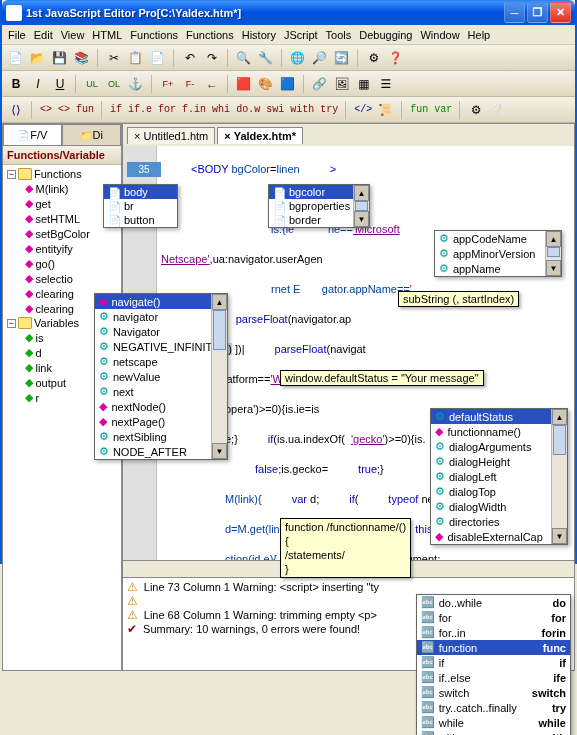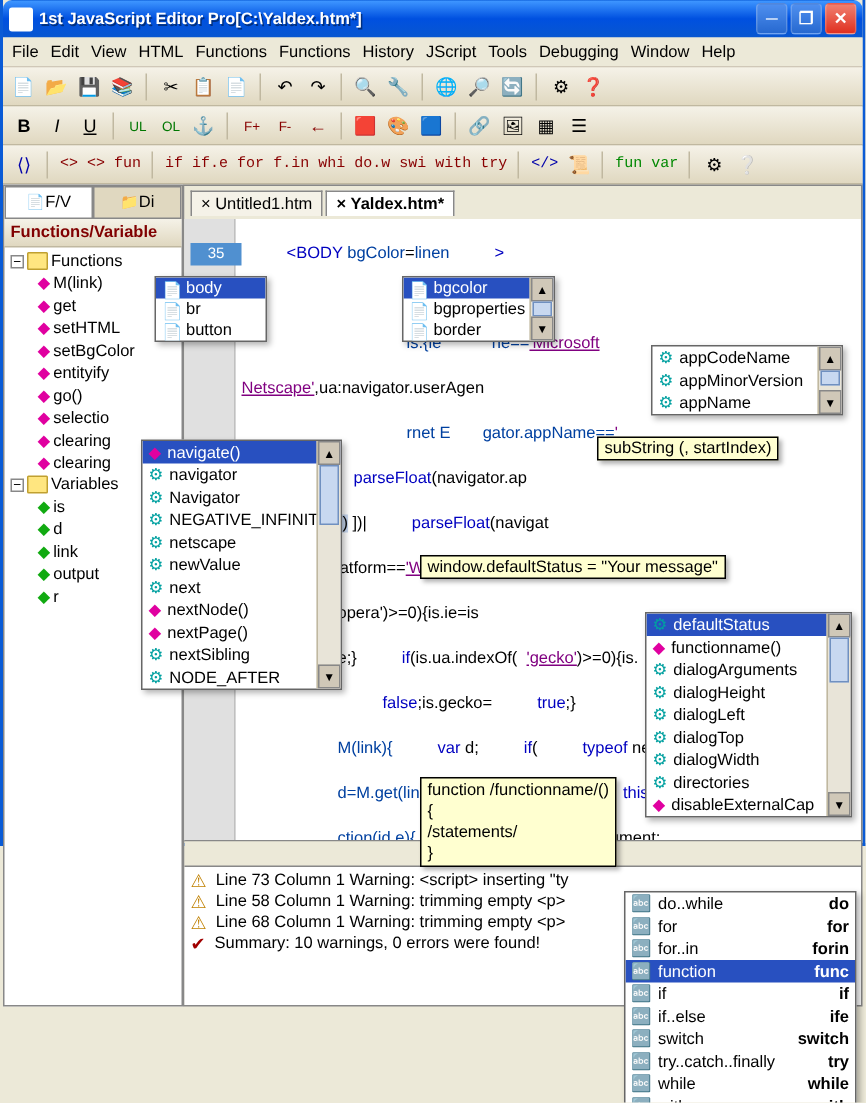--- a/index.html
+++ b/index.html
@@ -305,21 +305,20 @@
 
     <div class="outwrap">
       <div class="outhdr">Output</div>
       <div class="outlist">
         <div class="outline">
               <span class="warnicon">⚠</span>
               <span>Line 73 Column 1  Warning: &lt;script&gt; inserting "ty</span>
             </div>
         <div class="outline">
               <span class="warnicon">⚠</span>
-              <span>Line 58 Column 1  Warning: trimming empty &lt;p&gt;</span>
             </div>
         <div class="outline">
               <span class="warnicon">⚠</span>
               <span>Line 68 Column 1  Warning: trimming empty &lt;p&gt;</span>
             </div>
         <div class="outline">
               <span class="okicon">✔</span>
               <span>Summary: 10 warnings, 0 errors were found!</span>
             </div>
       </div>

